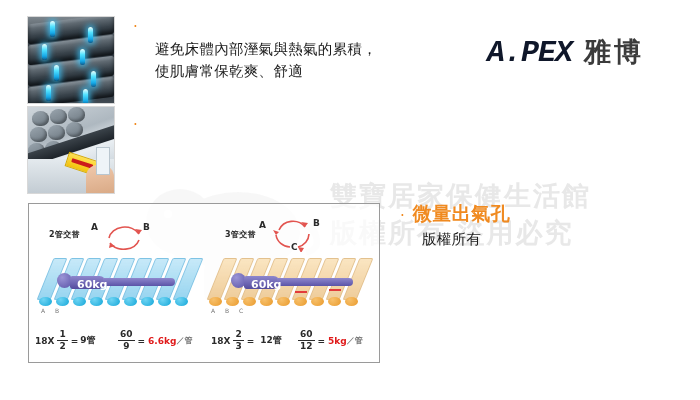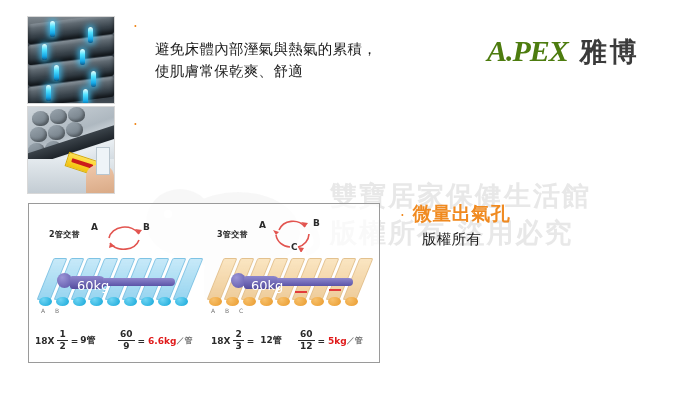--- a/index.html
+++ b/index.html
@@ -73,22 +73,22 @@
 
   .f-head{display:flex;align-items:flex-start;}
   .f-bullet{color:#f08a20;font-size:15px;line-height:1;margin-right:8px;margin-top:6px;}
   .f-title{color:#f08a20;font-size:19px;font-weight:bold;line-height:1.15;letter-spacing:.5px;}
   .f-body{color:#1b1b1b;font-size:14.5px;line-height:1.52;margin-left:22px;margin-top:3px;letter-spacing:.3px;}
   .f-body div{white-space:nowrap;}
 
   
   #logo{position:absolute;left:487px;top:34px;z-index:5;display:flex;align-items:center;}
   .logo-mark{display:flex;align-items:baseline;}
-  .logo-apex{font-size:30px;font-weight:bold;color:#4d7c0f;font-style:italic;letter-spacing:-1px;
-    font-family:Liberation Serif, serif;}
+  .logo-apex{font-size:30px;font-weight:bold;color:#0f172a;font-style:italic;letter-spacing:-1px;
+    font-family:Liberation Mono, monospace;}
   .logo-cn{font-size:27px;font-weight:bold;color:#3b3b3b;margin-left:12px;letter-spacing:3px;}
 
   
   #diagram-panel{position:absolute;left:28px;top:203px;width:352px;height:160px;
     border:1px solid #9a9a9a;background:rgba(255,255,255,.72);z-index:2;box-sizing:border-box;}
   .dg-half{position:absolute;top:0;height:160px;}
   .dg-half.left{left:0;width:176px;}
   .dg-half.right{left:176px;width:176px;}
 
   .dg-label{position:absolute;font-size:8px;font-weight:bold;color:#2b2b2b;letter-spacing:.3px;}
@@ -104,21 +104,21 @@
   .cap.tan{background:radial-gradient(circle at 35% 30%,#f7c06b,#e99a2c);}
   .abc{position:absolute;font-size:6px;color:#777;letter-spacing:4px;}
 
   .body-fig{position:absolute;z-index:3;}
   .bf-head{position:absolute;width:15px;height:15px;border-radius:50%;
     background:radial-gradient(circle at 35% 30%,#9b94d6,#5b54a8);}
   .bf-torso{position:absolute;height:13px;border-radius:3px 8px 8px 3px;
     background:linear-gradient(180deg,#8e87cd,#544c9e);}
   .bf-legs{position:absolute;height:8px;border-radius:0 4px 4px 0;
     background:linear-gradient(180deg,#8e87cd,#5b54a8);}
-  .bf-kg{position:absolute;color:#fff;font-size:13px;font-weight:normal;}
+  .bf-kg{position:absolute;color:#fff;font-size:11px;font-weight:bold;}
 
   .formula{position:absolute;font-size:9px;font-weight:bold;color:#2b2b2b;display:flex;align-items:center;}
   .frac{display:inline-flex;flex-direction:column;align-items:center;margin:0 3px;line-height:1;}
   .frac .num{border-bottom:1.3px solid #2b2b2b;padding:0 2px 1px;}
   .frac .den{padding:1px 2px 0;}
   .red{color:#e01b1b;}
   .unit{font-size:8px;}
 
   .marker{position:absolute;width:12px;height:2px;background:#e23b3b;}
 </style>
@@ -271,21 +271,21 @@
           <span class="num">60</span>
           <span class="den">9</span>
         </span>
         <span>=</span>
         <span class="red" style="margin-left:3px">6.6kg</span>
         <span class="unit" style="color:#777">／管</span>
       </div>
     </div>
 
     <div class="dg-half right">
-      <div class="dg-label" style="left:12px;top:25px">3管交替</div>
+      <div class="dg-label" style="left:20px;top:25px">3管交替</div>
       <div class="cycle" style="left:60px;top:10px">
         <svg width="58" height="38" viewBox="0 0 58 38">
           <path d="M14 16 A15 14 0 0 1 40 13" fill="none" stroke="#e2544f" stroke-width="1.6"></path>
           <path d="M40 13 l-4 -5 l7 1 z" fill="#e2544f"></path>
           <path d="M44 20 A15 14 0 0 1 33 33" fill="none" stroke="#e2544f" stroke-width="1.6"></path>
           <path d="M33 33 l6 1 l-3 5 z" fill="#e2544f"></path>
           <path d="M25 33 A15 14 0 0 1 11 21" fill="none" stroke="#e2544f" stroke-width="1.6"></path>
           <path d="M11 21 l-3 -5 l6 2 z" fill="#e2544f"></path>
         </svg>
       </div>

